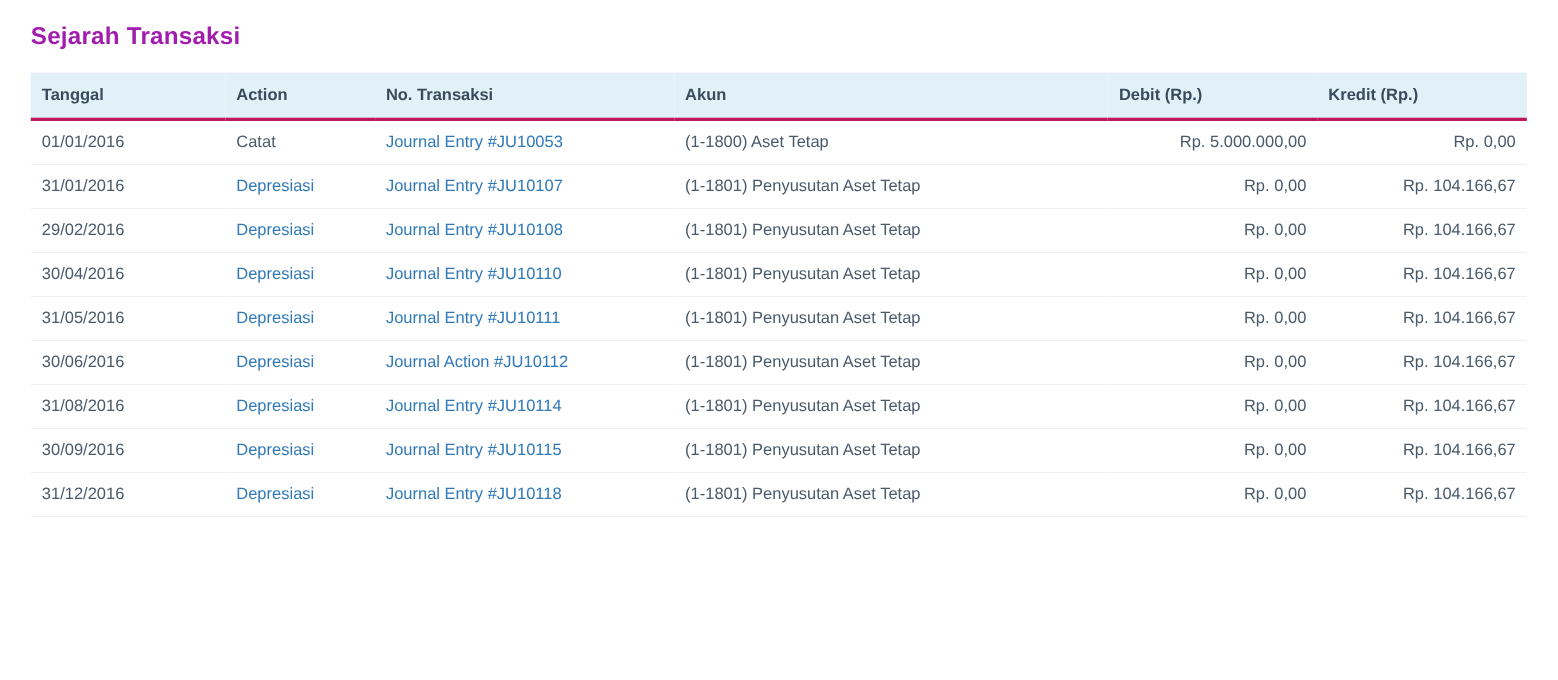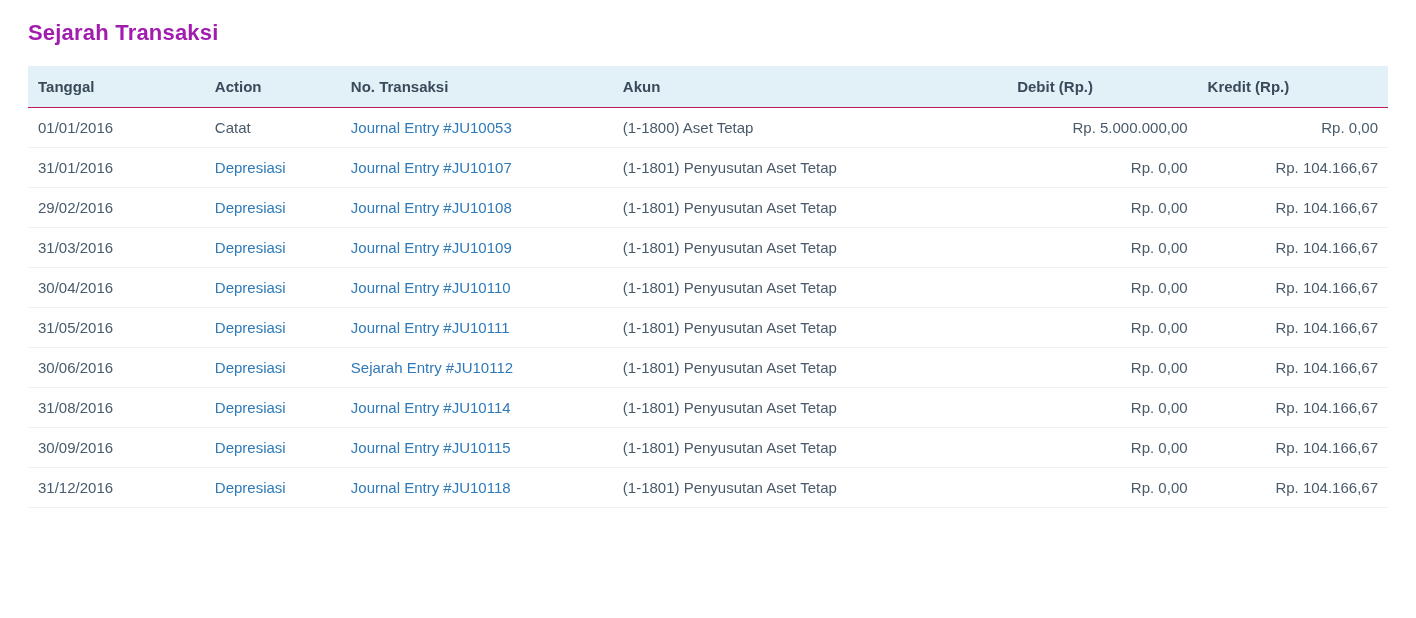--- a/index.html
+++ b/index.html
@@ -20,21 +20,21 @@
       width: 100%;
       border-collapse: collapse;
       font-size: 15px;
     }
     table.txn thead th {
       background: #e1f1f7;
       color: #3a4a5a;
       font-weight: 700;
       text-align: left;
       padding: 12px 10px;
-      border-bottom: 1px solid #be185d;
+      border-bottom: 3px solid #be185d;
     }
     table.txn thead th.right { text-align: left; }
     table.txn tbody td {
       padding: 11px 10px;
       border-bottom: 1px solid #eef1f3;
       color: #4a5a6a;
       vertical-align: middle;
     }
     table.txn tbody td.right { text-align: right; }
     .link {
@@ -91,47 +91,39 @@
       </tr>
       <tr>
         <td>29/02/2016</td>
         <td><span class="link">Depresiasi</span></td>
         <td><span class="link">Journal Entry #JU10108</span></td>
         <td>(1-1801) Penyusutan Aset Tetap</td>
         <td class="right">Rp. 0,00</td>
         <td class="right">Rp. 104.166,67</td>
       </tr>
       <tr>
-        <td>31/03/2016</td>
-        <td><span class="link">Depresiasi</span></td>
-        <td><span class="link">Journal Entry #JU10109</span></td>
-        <td>(1-1801) Penyusutan Aset Tetap</td>
-        <td class="right">Rp. 0,00</td>
-        <td class="right">Rp. 104.166,67</td>
-      </tr>
-      <tr>
         <td>30/04/2016</td>
         <td><span class="link">Depresiasi</span></td>
         <td><span class="link">Journal Entry #JU10110</span></td>
         <td>(1-1801) Penyusutan Aset Tetap</td>
         <td class="right">Rp. 0,00</td>
         <td class="right">Rp. 104.166,67</td>
       </tr>
       <tr>
         <td>31/05/2016</td>
         <td><span class="link">Depresiasi</span></td>
         <td><span class="link">Journal Entry #JU10111</span></td>
         <td>(1-1801) Penyusutan Aset Tetap</td>
         <td class="right">Rp. 0,00</td>
         <td class="right">Rp. 104.166,67</td>
       </tr>
       <tr>
         <td>30/06/2016</td>
         <td><span class="link">Depresiasi</span></td>
-        <td><span class="link">Sejarah Entry #JU10112</span></td>
+        <td><span class="link">Journal Action #JU10112</span></td>
         <td>(1-1801) Penyusutan Aset Tetap</td>
         <td class="right">Rp. 0,00</td>
         <td class="right">Rp. 104.166,67</td>
       </tr>
       <tr>
         <td>31/08/2016</td>
         <td><span class="link">Depresiasi</span></td>
         <td><span class="link">Journal Entry #JU10114</span></td>
         <td>(1-1801) Penyusutan Aset Tetap</td>
         <td class="right">Rp. 0,00</td>

